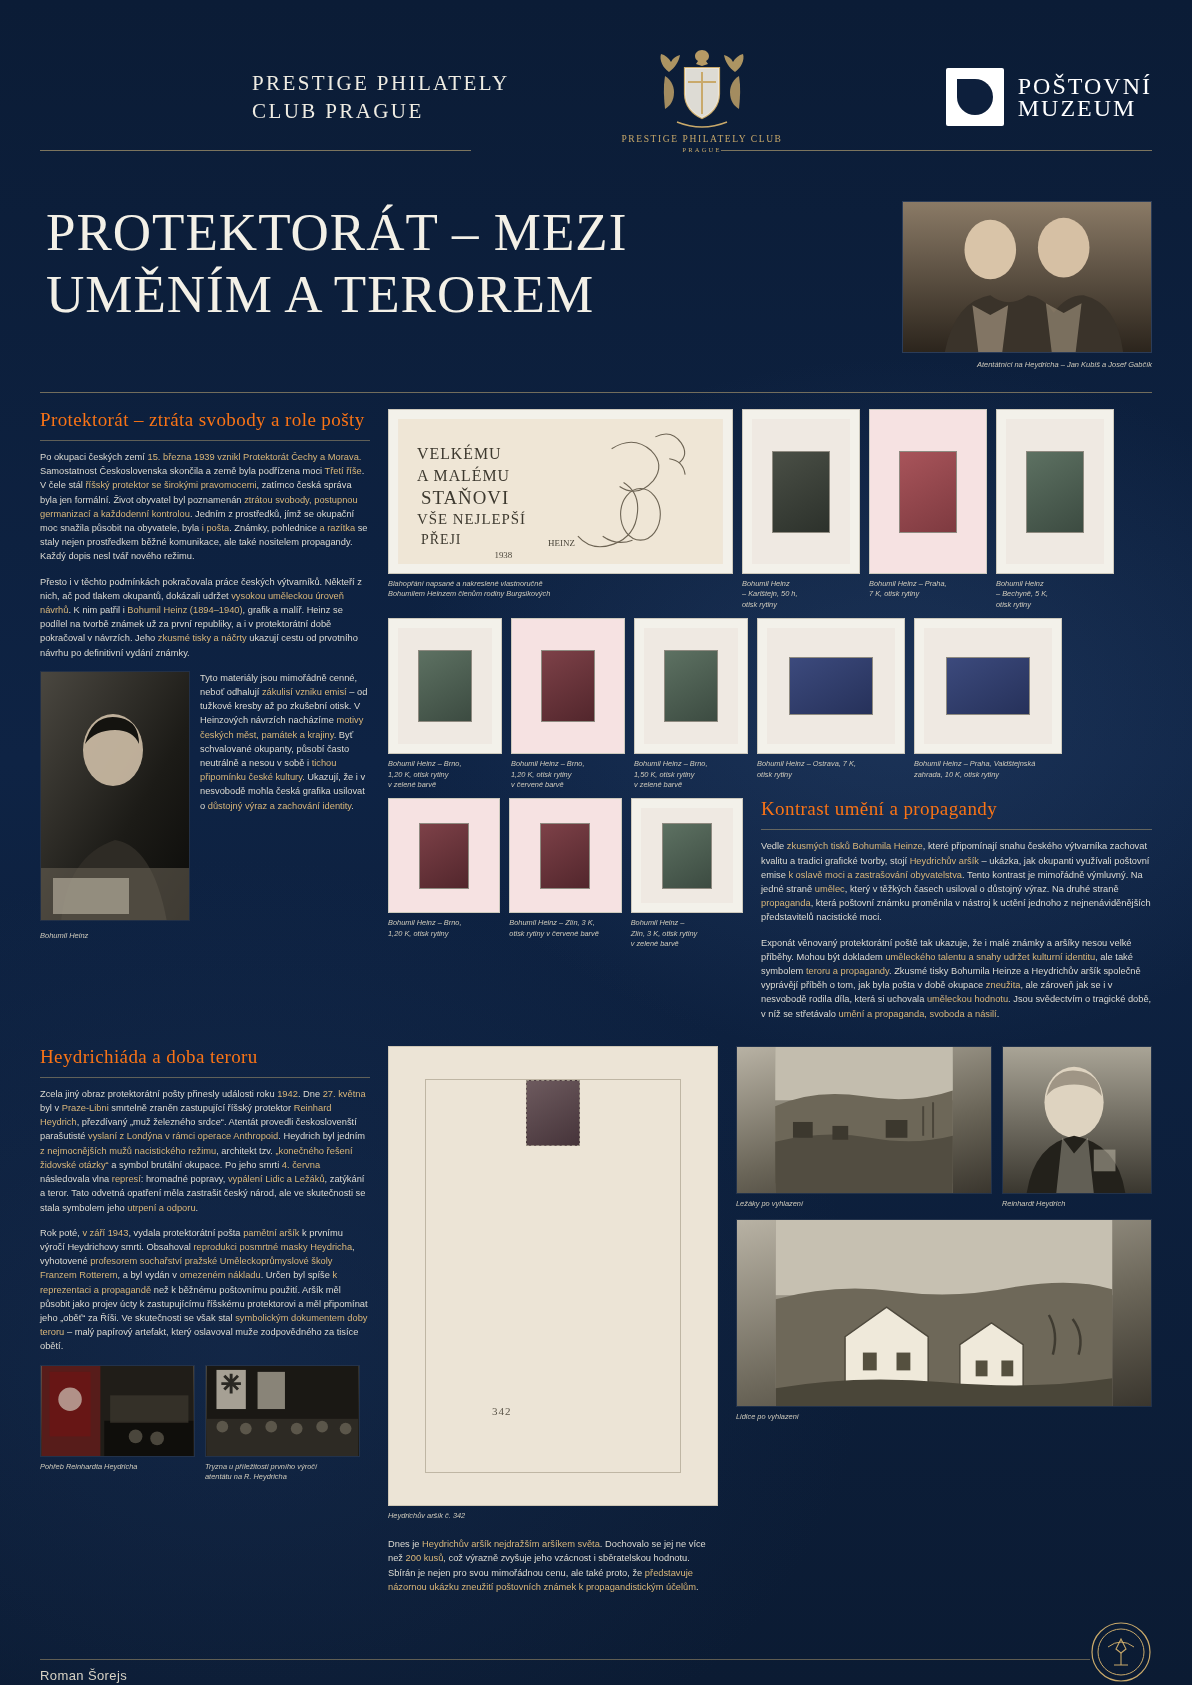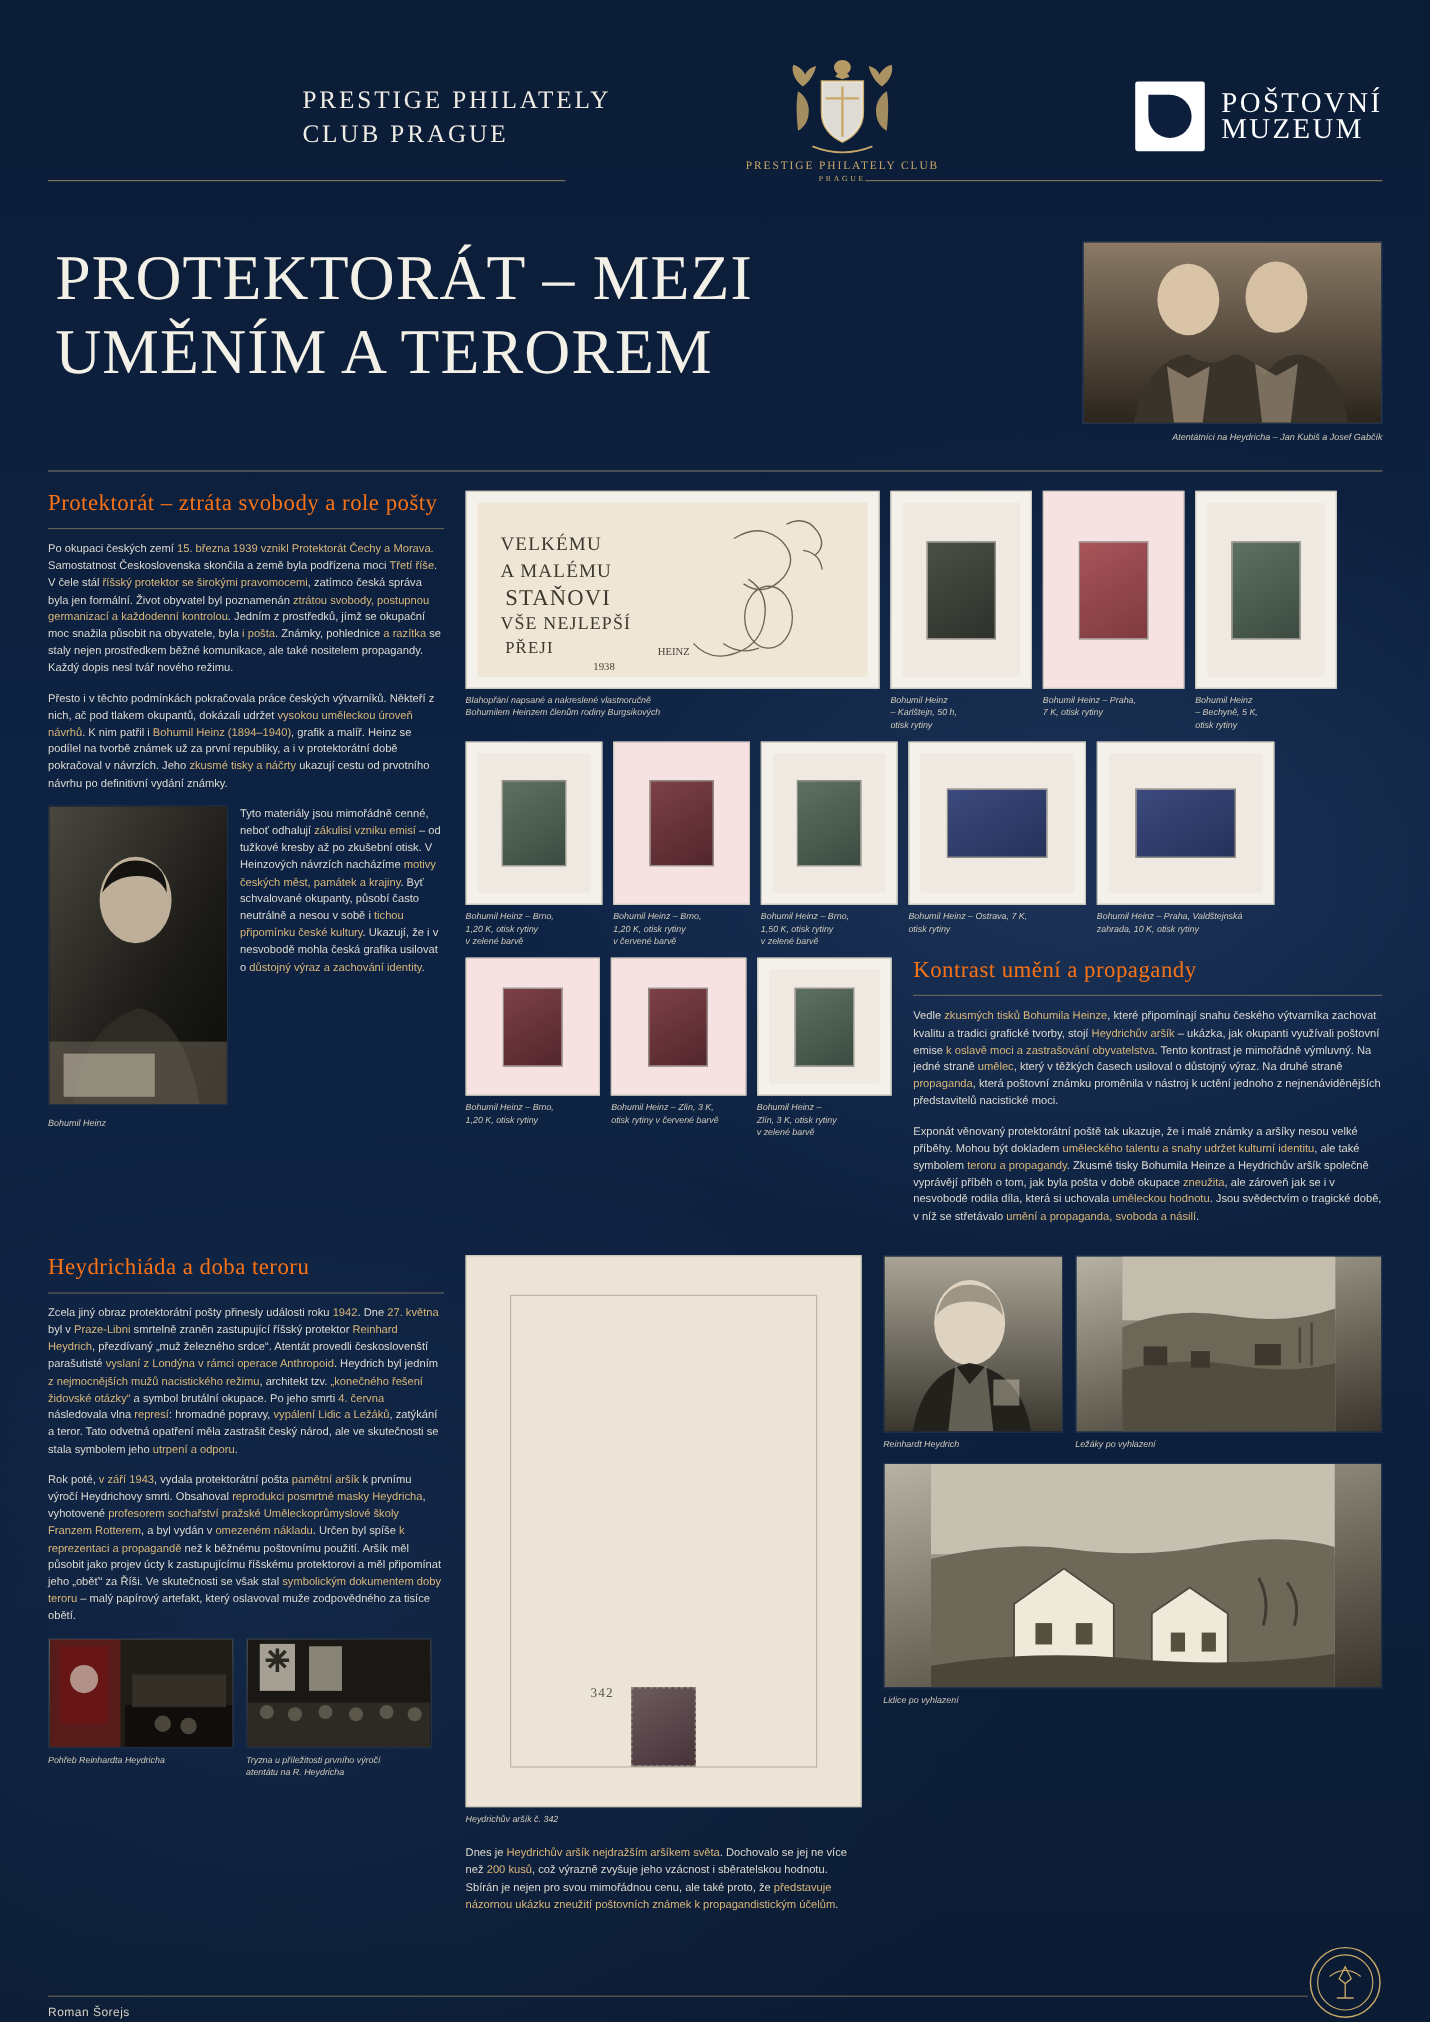--- a/index.html
+++ b/index.html
@@ -149,21 +149,21 @@
   .lower{ display:flex; gap:18px; margin-top:14px; }
   .third{ width:330px; flex:0 0 330px; }
   .mid{ width:330px; flex:0 0 330px; }
   .right{ flex:1; }
 
   .sheet{
     background:#ece4d6; border:1px solid #cfc7b6;
     height:460px; display:flex; align-items:center; justify-content:center; position:relative;
   }
   .sheet .inner{
-    width:78%; height:86%; border:1px solid #bfb6a4; display:flex; align-items:flex-end; justify-content:center; position:relative;
+    width:78%; height:86%; border:1px solid #bfb6a4; display:flex; align-items:flex-start; justify-content:center; position:relative;
   }
   .sheet .mini{
     width:54px; height:66px; background:linear-gradient(150deg,#6d5a5e,#46343a);
     border:1px dashed #9a9184;
   }
   .sheet .num{
     position:absolute; left:26%; bottom:14%; font-family:"Liberation Serif", serif;
     font-size:11px; color:#5a5448; letter-spacing:1px;
   }
   .photo{
@@ -172,21 +172,21 @@
   }
   .photo.bright{ background:linear-gradient(165deg,#b8b2a4,#6a6558 60%,#3a362e); }
   .photo.dark2{ background:linear-gradient(165deg,#5d5a50,#2a2823 60%,#16150f); }
 
   
   .footer{
     display:flex; justify-content:space-between; align-items:flex-end;
     margin-top:16px; padding-bottom:18px;
   }
   .footer .rule{ height:1px; background:rgba(198,173,118,.45); margin-bottom:8px;}
-  .author{ font-size:10px; color:#d7d2c4; letter-spacing:.4px; }
+  .author{ font-size:13px; color:#d7d2c4; letter-spacing:.4px; }
   .seal{ width:62px; height:62px; }
 </style>
 </head>
 <body>
 
 <div class="bg-glow"></div>
 
 <div class="wrap">
 
   <header class="top">
@@ -518,59 +518,59 @@
       </div>
       <div class="cap">Heydrichův aršík č. 342</div>
 
       <p class="body" style="margin-top:16px">
         <span>Dnes je </span><span class="hl">Heydrichův aršík nejdražším aršíkem světa</span><span>. Dochovalo se jej ne více než </span><span class="hl">200 kusů</span><span>, což výrazně zvyšuje jeho vzácnost i sběratelskou hodnotu. Sbírán je nejen pro svou mimořádnou cenu, ale také proto, že </span><span class="hl">představuje názornou ukázku zneužití poštovních známek k propagandistickým účelům</span><span>.</span>
       </p>
     </div>
 
     <div class="right">
       <div style="display:flex; gap:10px;">
+        <div style="flex:1">
+          <div class="photo bright" style="height:148px">
+            <svg viewBox="0 0 180 148" width="100%" height="100%">
+              <rect width="180" height="148" fill="#8f8a7c"></rect>
+              <rect y="0" width="180" height="54" fill="#c3bdae"></rect>
+              <path d="M0 60 q40-18 90-10 q50 8 90-6 v94 H0z" fill="#6d6758"></path>
+              <path d="M0 96 q50-12 96-4 q46 8 84-2 v58 H0z" fill="#524d41"></path>
+              <g fill="#3c382e">
+                <rect x="18" y="76" width="20" height="16"></rect>
+                  <rect x="58" y="80" width="16" height="14"></rect>
+                <rect x="112" y="74" width="22" height="18"></rect>
+              </g>
+              <g stroke="#4a453a" stroke-width="2">
+                <path d="M150 60 v30"></path>
+                  <path d="M160 56 v36"></path>
+              </g>
+            </svg>
+          </div>
+          <div class="cap">Ležáky po vyhlazení</div>
+        </div>
         <div style="width:150px">
           <div class="photo" style="height:148px">
             <svg viewBox="0 0 150 148" width="100%" height="100%">
               <rect width="150" height="148" fill="#2c2a24"></rect>
               <rect width="150" height="148" fill="url(#hp)"></rect>
               <defs>
                   <linearGradient id="hp" x1="0" y1="0" x2="0" y2="1">
                 <stop offset="0" stop-color="#a9a496"></stop>
                     <stop offset="1" stop-color="#3a372f"></stop>
                   </linearGradient>
                 </defs>
               <ellipse cx="72" cy="56" rx="30" ry="36" fill="#ded3c0"></ellipse>
               <path d="M44 50 q6-28 30-26 q24 2 26 26 q-8-12-28-12 q-20 0-28 12z" fill="#8e8675" opacity=".8"></path>
               <path d="M24 148 q8-50 48-58 q44 8 52 58z" fill="#23211b"></path>
               <path d="M60 92 l12 16 14-16 6 56h-38z" fill="#d9d3c4" opacity=".35"></path>
               <rect x="92" y="104" width="22" height="22" fill="#c9c3b2" opacity=".5"></rect>
             </svg>
           </div>
           <div class="cap">Reinhardt Heydrich</div>
-        </div>
-        <div style="flex:1">
-          <div class="photo bright" style="height:148px">
-            <svg viewBox="0 0 180 148" width="100%" height="100%">
-              <rect width="180" height="148" fill="#8f8a7c"></rect>
-              <rect y="0" width="180" height="54" fill="#c3bdae"></rect>
-              <path d="M0 60 q40-18 90-10 q50 8 90-6 v94 H0z" fill="#6d6758"></path>
-              <path d="M0 96 q50-12 96-4 q46 8 84-2 v58 H0z" fill="#524d41"></path>
-              <g fill="#3c382e">
-                <rect x="18" y="76" width="20" height="16"></rect>
-                  <rect x="58" y="80" width="16" height="14"></rect>
-                <rect x="112" y="74" width="22" height="18"></rect>
-              </g>
-              <g stroke="#4a453a" stroke-width="2">
-                <path d="M150 60 v30"></path>
-                  <path d="M160 56 v36"></path>
-              </g>
-            </svg>
-          </div>
-          <div class="cap">Ležáky po vyhlazení</div>
         </div>
       </div>
 
       <div style="margin-top:10px">
         <div class="photo bright" style="height:188px">
           <svg viewBox="0 0 340 188" width="100%" height="100%">
             <rect width="340" height="188" fill="#9a9486"></rect>
             <rect width="340" height="76" fill="#c6c0b1"></rect>
             <path d="M0 80 q60-16 120-8 q60 8 120-4 q60-10 100 2 v118 H0z" fill="#6e6859"></path>
             <g fill="#efe9da" stroke="#4e493d" stroke-width="1.5">

